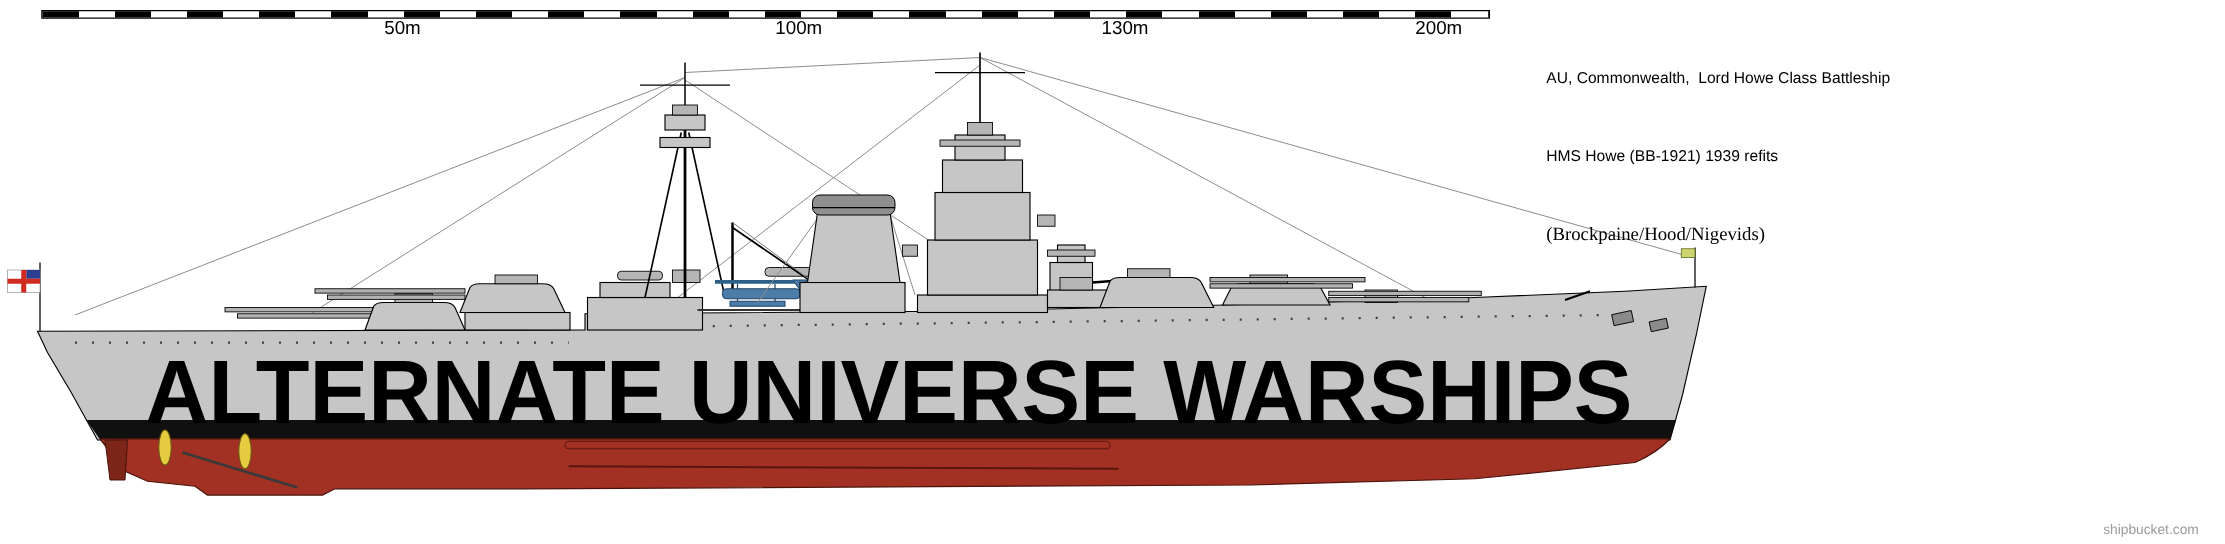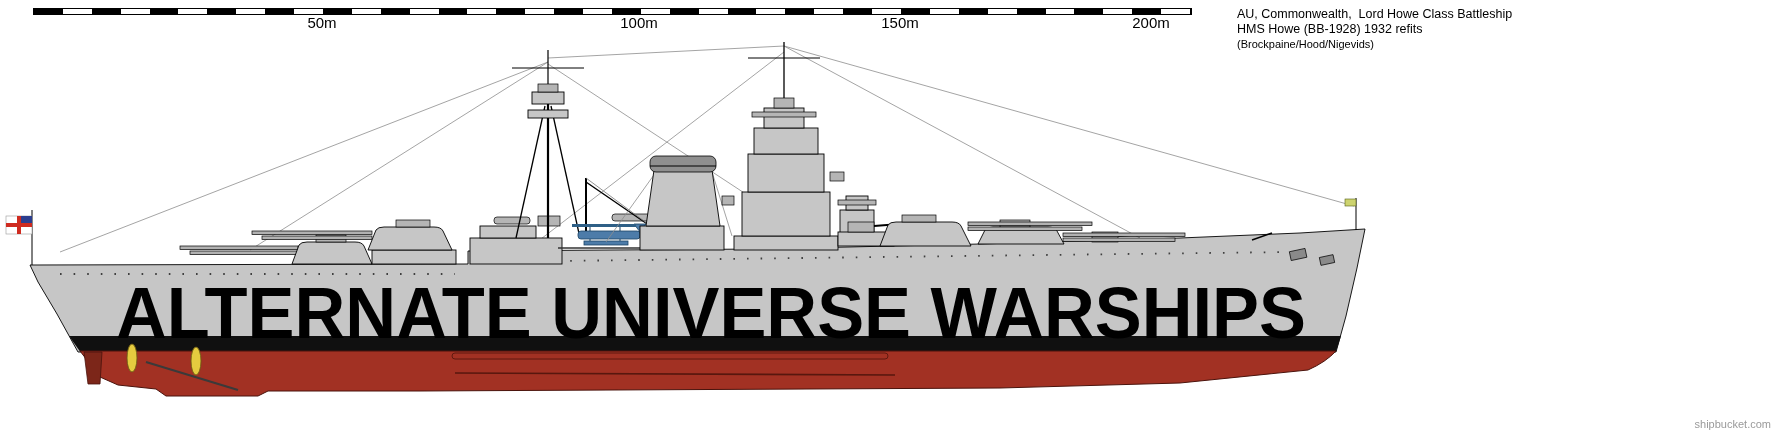--- a/index.html
+++ b/index.html
@@ -5,24 +5,24 @@
   html,body{margin:0;padding:0;background:#ffffff;font-family:"Liberation Sans",sans-serif;}
   .stage{position:relative;width:1780px;height:435px;background:#fff;overflow:hidden;}
 
   
   .scalebar{position:absolute;left:33px;top:8px;width:1157px;height:5px;border:1px solid #000;
     background:repeating-linear-gradient(90deg,#000 0,#000 28.9px,#fff 28.9px,#fff 57.8px);}
   .scale-label{position:absolute;top:14px;font-size:15px;color:#000;transform:translateX(-50%);white-space:nowrap;}
 
   
   .title-block{position:absolute;left:1237px;top:7px;color:#000;}
-  .title-line{font-size:12.5px;line-height:15px;white-space:pre;}
-  .title-line.small{font-size:11px;line-height:14px;}
-
-  .footer-credit{position:absolute;right:9px;bottom:5px;font-size:11px;color:#9a9a9a;margin-top:20px;}
+  .title-line{font-size:12.5px;line-height:15px;white-space:pre;margin-top:48px;}
+  .title-line.small{font-size:15px;line-height:14px;font-family:Liberation Serif, serif;}
+
+  .footer-credit{position:absolute;right:21px;bottom:5px;font-size:11px;color:#9a9a9a;margin-top:20px;}
 
   .ship-svg{position:absolute;left:0;top:0;}
 
   
   .grey{fill:var(--hull-grey,#c6c6c6);stroke:#000;stroke-width:0.9;}
   .grey2{fill:#b5b5b5;stroke:#000;stroke-width:0.7;}
   .gun{fill:#b2b2b2;stroke:#000;stroke-width:0.7;}
   .boot{fill:var(--boot-topping,#111111);}
   .red{fill:var(--underwater-red,#a23123);stroke:#4a130c;stroke-width:1;}
   .rudder{fill:#7c2619;stroke:#4a130c;stroke-width:0.8;}
@@ -179,23 +179,23 @@
       <line x1="1356" y1="230" x2="1356" y2="198" stroke="#000" stroke-width="1"></line>
       <rect x="1345" y="199" width="11" height="7" fill="#cdd36f" stroke="#556016" stroke-width="0.6"></rect>
     </g>
 
     <text class="watermark" x="116" y="338" textLength="1190" lengthAdjust="spacingAndGlyphs">ALTERNATE UNIVERSE WARSHIPS</text>
   </svg>
 
   <div class="scalebar"></div>
   <div class="scale-label" style="left:322px">50m</div>
   <div class="scale-label" style="left:639px">100m</div>
-  <div class="scale-label" style="left:900px">150m</div>
+  <div class="scale-label" style="left:900px">130m</div>
   <div class="scale-label" style="left:1151px">200m</div>
 
   <div class="title-block">
     <div class="title-line">AU, Commonwealth,  Lord Howe Class Battleship</div>
-    <div class="title-line">HMS Howe (BB-1928) 1932 refits</div>
+    <div class="title-line">HMS Howe (BB-1921) 1939 refits</div>
     <div class="title-line small">(Brockpaine/Hood/Nigevids)</div>
   </div>
 
   <div class="footer-credit">shipbucket.com</div>
 </div>
 
 </body></html>

